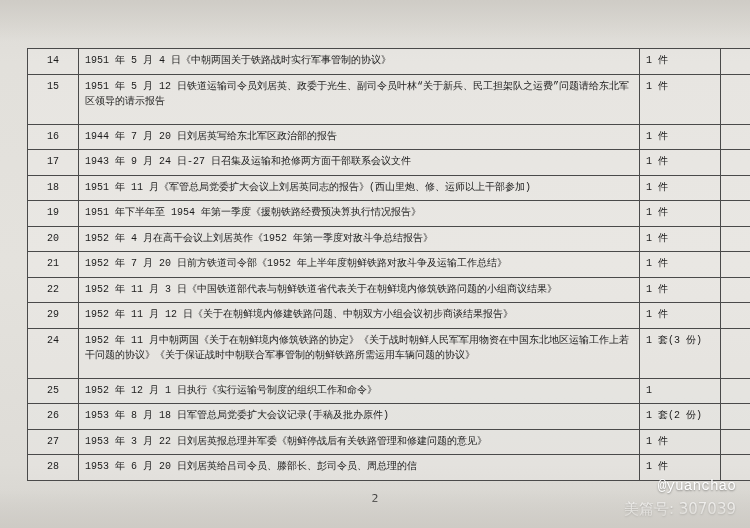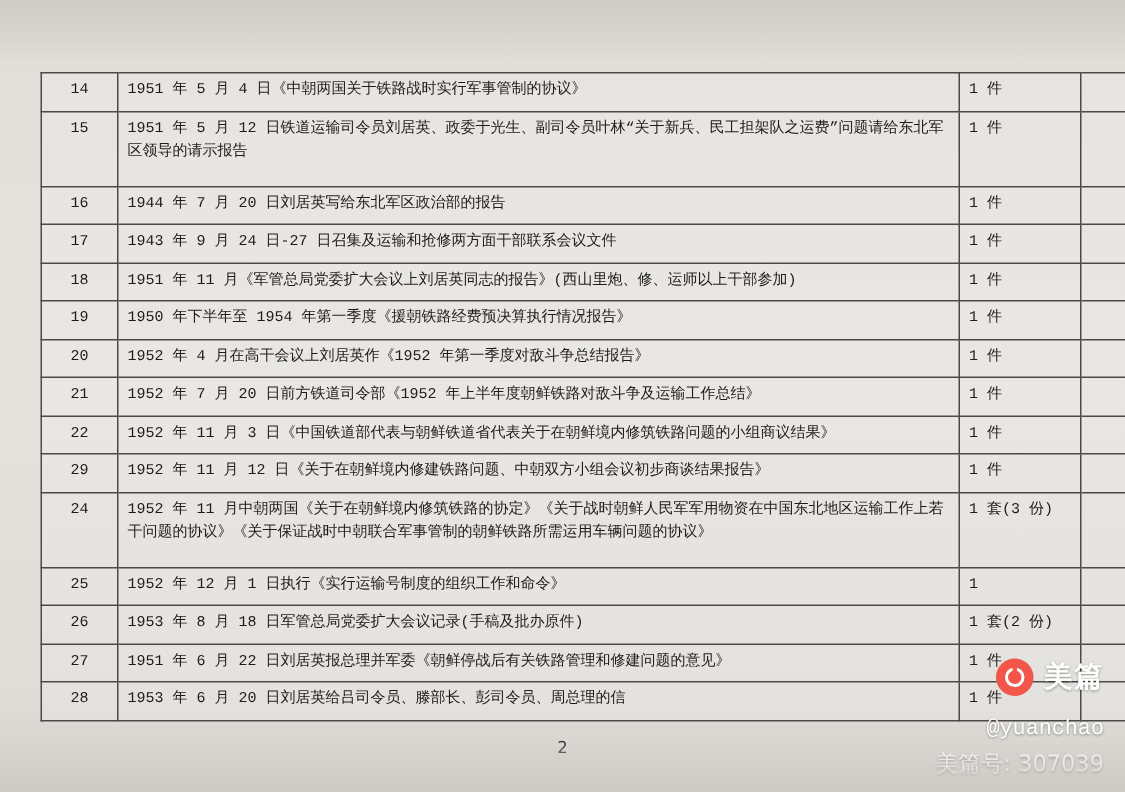--- a/index.html
+++ b/index.html
@@ -180,21 +180,21 @@
           <td class="c-last"></td>
         </tr>
         <tr>
           <td class="c-num">18</td>
           <td class="c-title">1951 年 11 月《军管总局党委扩大会议上刘居英同志的报告》(西山里炮、修、运师以上干部参加)</td>
           <td class="c-qty">1 件</td>
           <td class="c-last"></td>
         </tr>
         <tr>
           <td class="c-num">19</td>
-          <td class="c-title">1950 年下半年至 1954 年第一季度《援朝铁路经费预决算执行情况报告》</td>
+          <td class="c-title">1951 年下半年至 1954 年第一季度《援朝铁路经费预决算执行情况报告》</td>
           <td class="c-qty">1 件</td>
           <td class="c-last"></td>
         </tr>
         <tr>
           <td class="c-num">20</td>
           <td class="c-title">1952 年 4 月在高干会议上刘居英作《1952 年第一季度对敌斗争总结报告》</td>
           <td class="c-qty">1 件</td>
           <td class="c-last"></td>
         </tr>
         <tr>
@@ -228,36 +228,32 @@
           <td class="c-last"></td>
         </tr>
         <tr>
           <td class="c-num">26</td>
           <td class="c-title">1953 年 8 月 18 日军管总局党委扩大会议记录(手稿及批办原件)</td>
           <td class="c-qty">1 套(2 份)</td>
           <td class="c-last"></td>
         </tr>
         <tr>
           <td class="c-num">27</td>
-          <td class="c-title">1951 年 6 月 22 日刘居英报总理并军委《朝鲜停战后有关铁路管理和修建问题的意见》</td>
+          <td class="c-title">1953 年 3 月 22 日刘居英报总理并军委《朝鲜停战后有关铁路管理和修建问题的意见》</td>
           <td class="c-qty">1 件</td>
           <td class="c-last"></td>
         </tr>
         <tr>
           <td class="c-num">28</td>
           <td class="c-title">1953 年 6 月 20 日刘居英给吕司令员、滕部长、彭司令员、周总理的信</td>
           <td class="c-qty">1 件</td>
           <td class="c-last"></td>
         </tr>
       </tbody>
     </table>
   </div>
 
   <div class="page-number">2</div>
 
-  <div class="brand">
-    <span class="brand-logo"></span>
-    <span class="brand-name">美篇</span>
-  </div>
   <div class="handle">@yuanchao</div>
   <div class="userid">美篇号: 307039</div>
 
 </div>
 
 </body></html>

